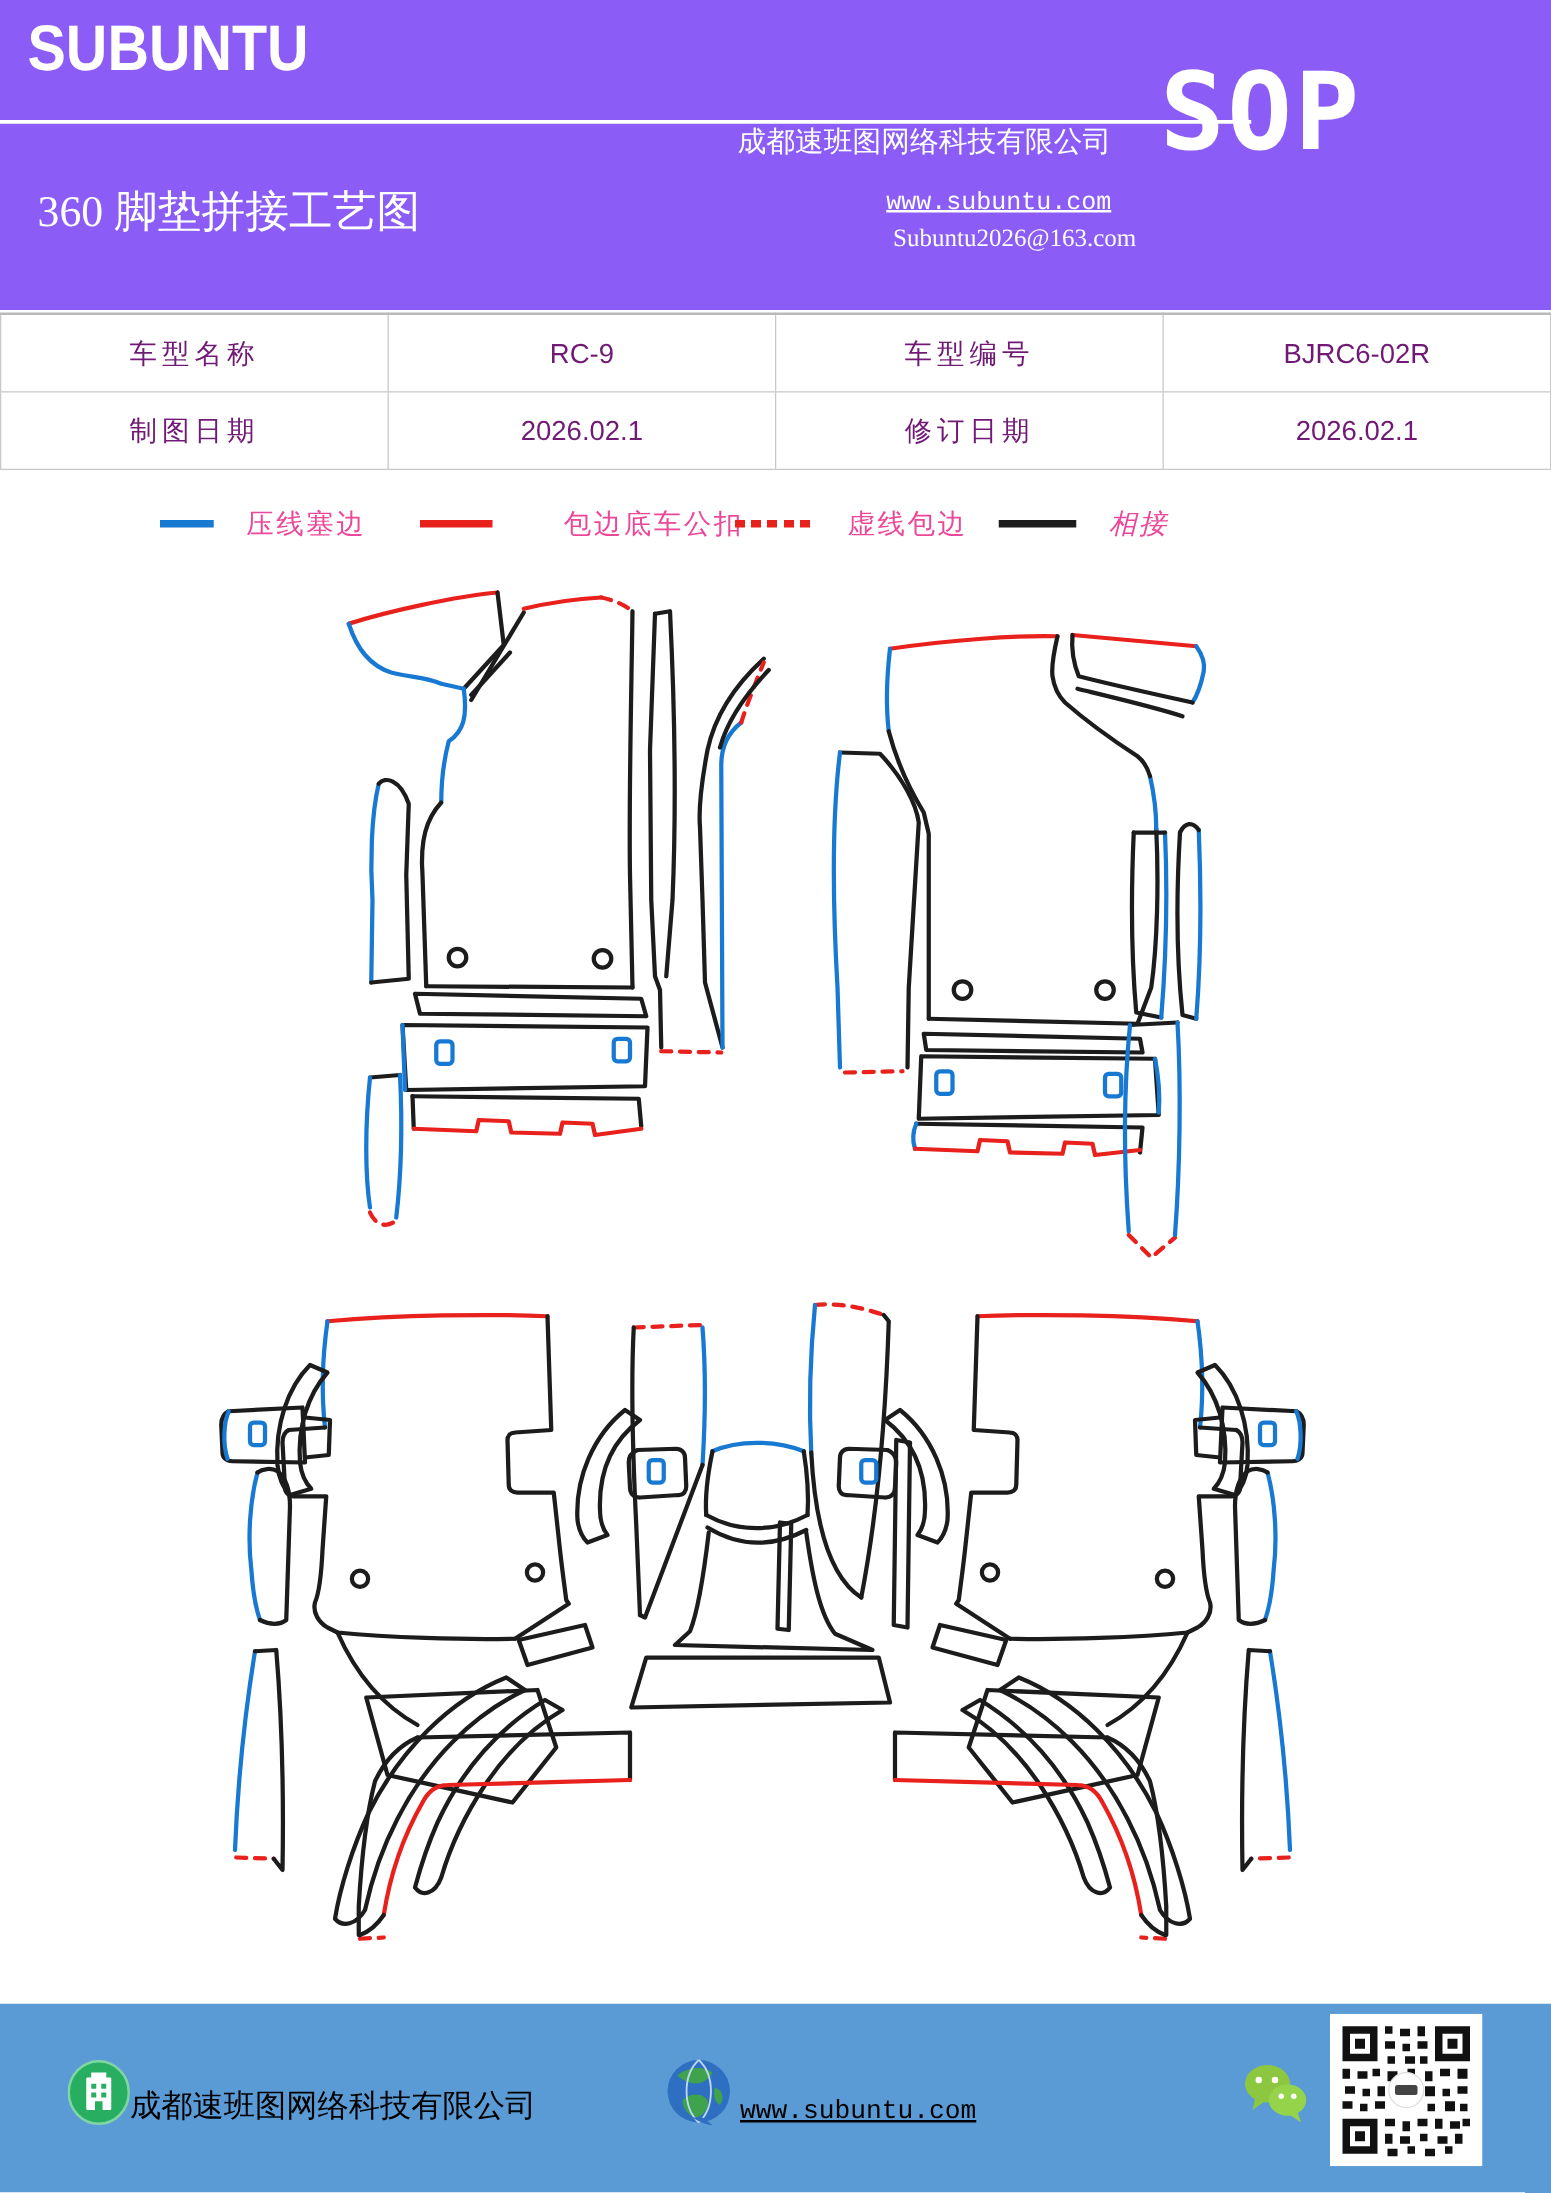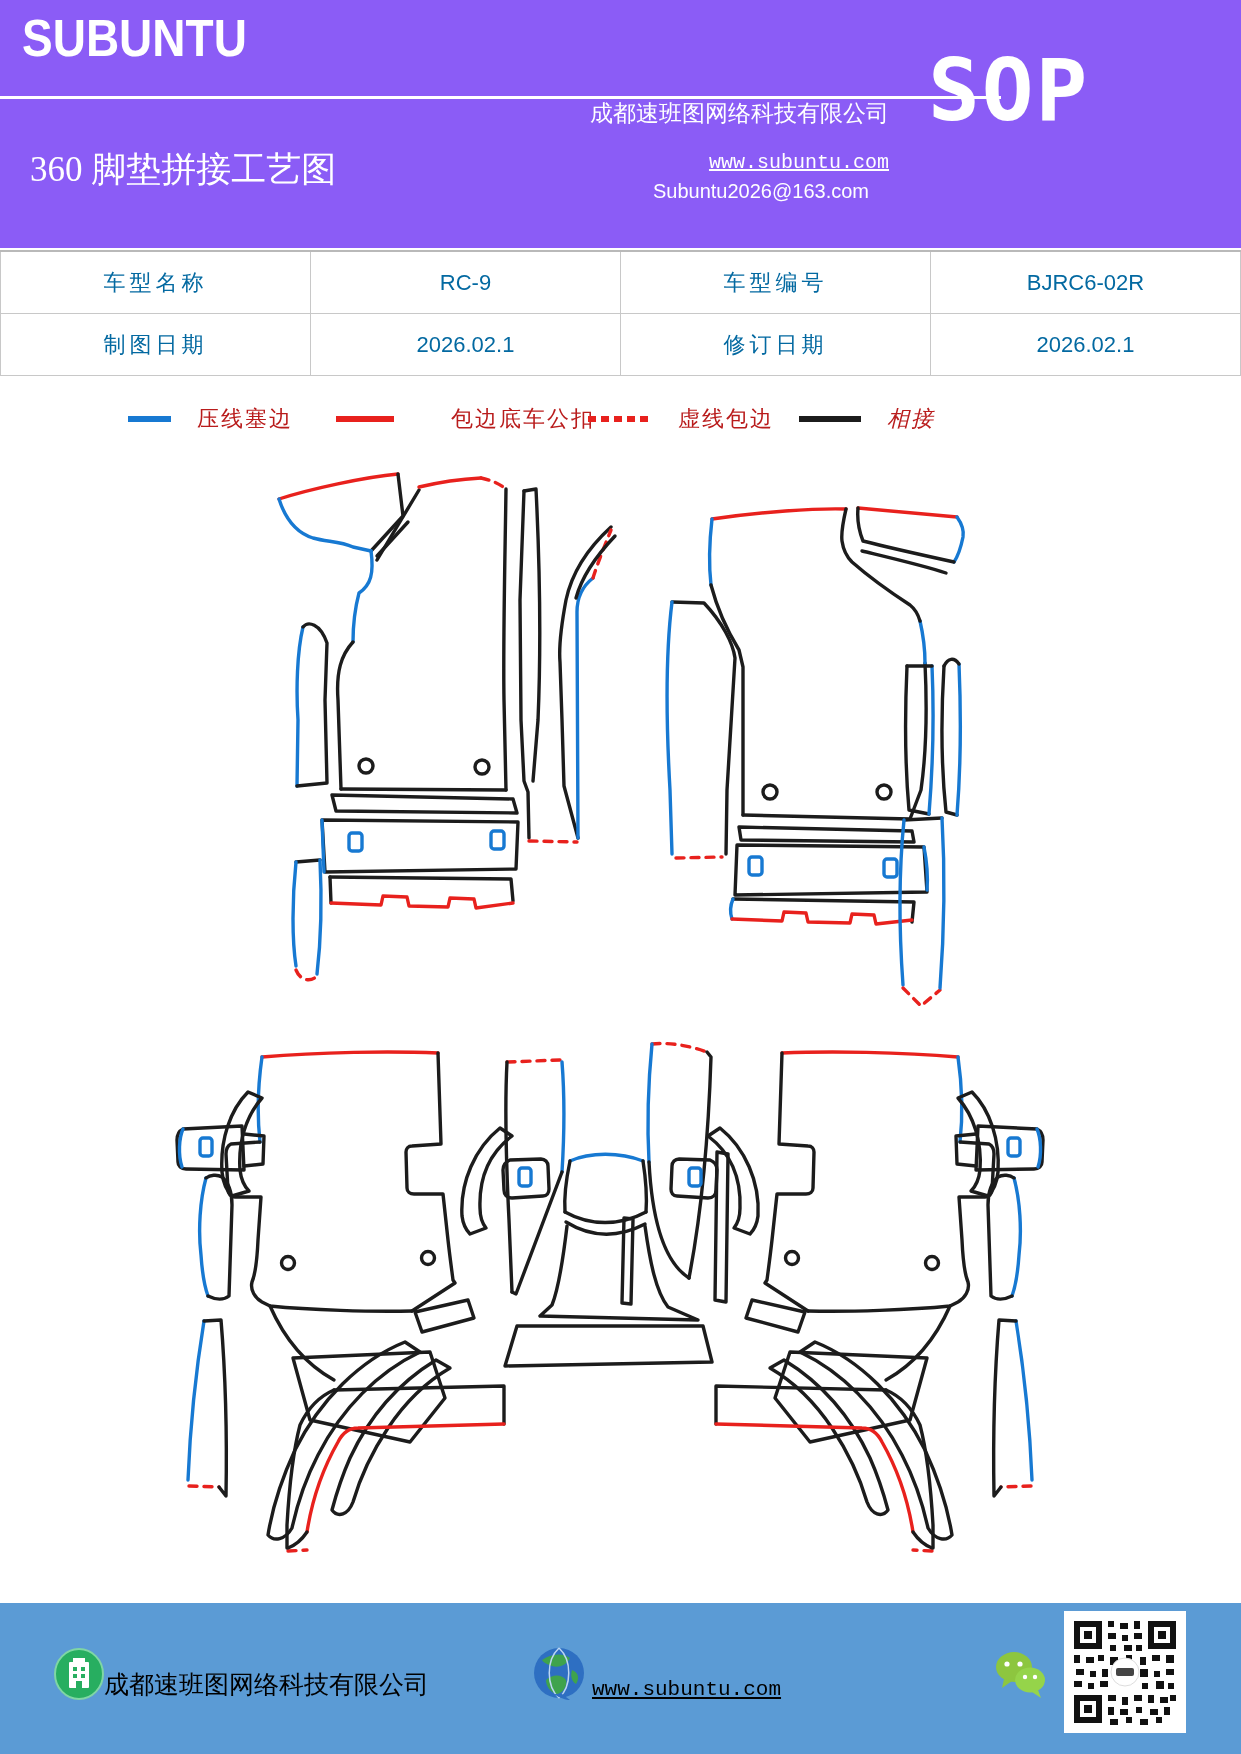--- a/index.html
+++ b/index.html
@@ -9,34 +9,34 @@
   }
   
   .hdr{position:absolute;left:0;top:0;width:1241px;height:248px;background:#8b5cf6;color:#fff;}
   .brand{position:absolute;left:22px;top:8px;font-size:46px;font-weight:800;letter-spacing:0px;
          font-family:"Liberation Sans",sans-serif;transform:scaleY(1.12);transform-origin:top left;}
   .hdr-line{position:absolute;left:0;top:96px;width:1001px;height:3px;background:#fff;}
   .doc-title{position:absolute;left:30px;top:146px;font-size:35px;font-family:"Liberation Serif","DejaVu Serif",serif;}
   .hdr-company{position:absolute;right:352px;top:98px;font-size:23px;font-family:"Liberation Serif","DejaVu Serif",serif;white-space:nowrap;}
   .hdr-web{position:absolute;right:352px;top:151px;font-size:20px;font-family:"Liberation Mono","DejaVu Sans Mono",monospace;
            text-decoration:underline;white-space:nowrap;}
-  .hdr-mail{position:absolute;right:372px;top:180px;font-size:20px;font-family:Liberation Sans, sans-serif;white-space:nowrap;}
+  .hdr-mail{position:absolute;right:332px;top:180px;font-size:20px;font-family:Liberation Serif, serif;white-space:nowrap;}
   .sop{position:absolute;left:928px;top:40px;font-size:86px;font-weight:700;
        font-family:"DejaVu Sans Mono",monospace;letter-spacing:2px;}
   
   .info{position:absolute;left:0;top:250px;width:1241px;height:118px;border-collapse:collapse;
-        font-size:22px;color:#0369a1;border-top:2px solid #b9b9b9;}
+        font-size:22px;color:#701a75;border-top:2px solid #b9b9b9;}
   .info td{border:1.6px solid #c8c8c8;text-align:center;vertical-align:middle;width:25%;height:59px;}
   .info td.lbl{font-family:"Liberation Serif","DejaVu Serif",serif;letter-spacing:4px;}
   .info td.val{font-family:"Liberation Sans",sans-serif;}
   
   .legend{position:absolute;left:0;top:402px;width:1241px;height:34px;}
   .lg{position:absolute;top:0;height:34px;display:flex;align-items:center;}
   .lg .sw{display:inline-block;height:6px;margin-right:26px;}
-  .lg .tx{font-size:22px;color:#b91c1c;font-family:"Liberation Serif","DejaVu Serif",serif;letter-spacing:2px;}
+  .lg .tx{font-size:22px;color:#ec4899;font-family:"Liberation Serif","DejaVu Serif",serif;letter-spacing:2px;}
   .lg1{left:128px;} .lg2{left:336px;gap:31px;} .lg3{left:588px;} .lg4{left:799px;font-style:italic;}
   .sw-blue{width:43px;background:#1779d2;}
   .sw-red{width:58px;background:#e8211d;}
   .sw-dash{width:64px;background:repeating-linear-gradient(90deg,#e8211d 0 8px,rgba(0,0,0,0) 8px 13px);}
   .sw-black{width:62px;background:#1c1c1c;}
   
   .diagram{position:absolute;left:0;top:0;width:1241px;height:1754px;}
   .diagram path,.diagram circle,.diagram rect{fill:none;stroke-width:3.4;stroke-linecap:round;stroke-linejoin:round;}
   .k{stroke:#1c1c1c;} .b{stroke:#1779d2;} .r{stroke:#e8211d;}
   .rd{stroke:#e8211d;stroke-dasharray:8 7;}

